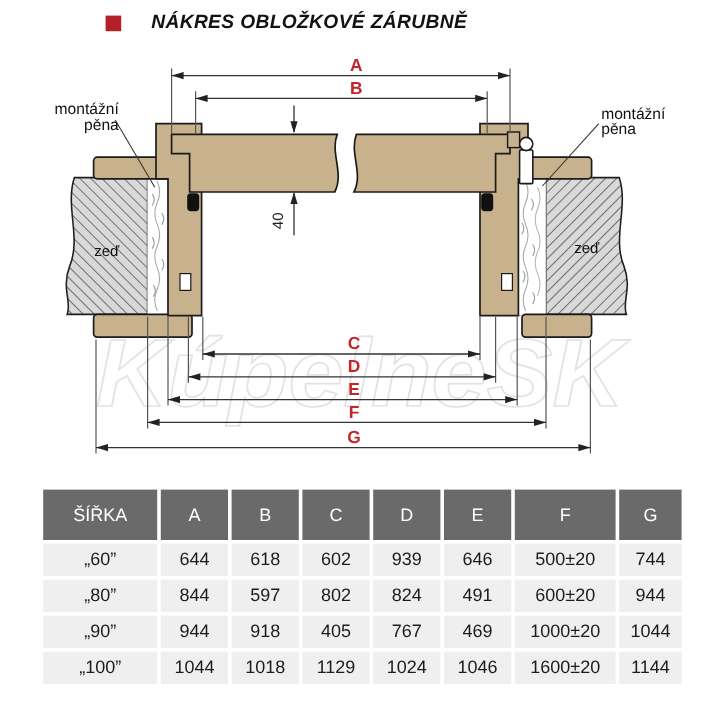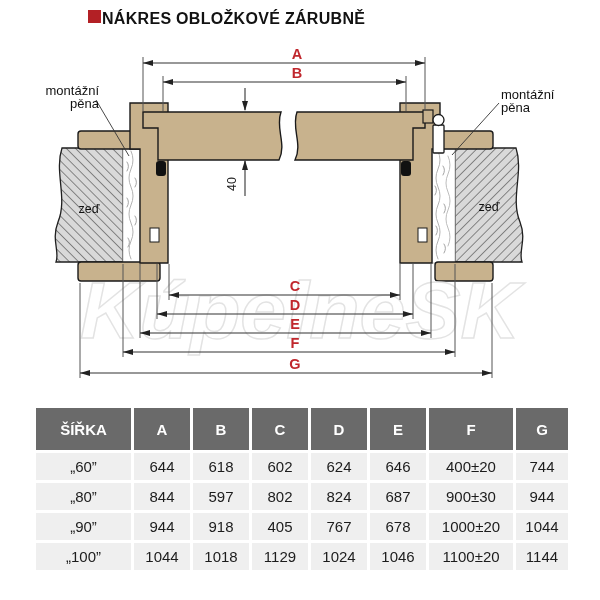--- a/index.html
+++ b/index.html
@@ -1,30 +1,30 @@
 <!DOCTYPE html>
 <html><head>
 <meta charset="utf-8">
 <style>
   html,body{margin:0;padding:0;background:#ffffff;}
   body{width:600px;height:600px;position:relative;overflow:hidden;
        font-family:"Liberation Sans", sans-serif;}
 
   
-  .title-row{position:absolute;top:10px;left:88px;display:flex;align-items:flex-start;gap:1px;}
+  .title-row{position:absolute;top:10px;left:88px;display:flex;align-items:center;gap:25px;font-style:italic;}
   .title-bullet{width:13px;height:13px;background:#b32025;flex:0 0 auto;}
   .title-text{font-size:16px;font-weight:bold;color:#121212;letter-spacing:.3px;white-space:nowrap;}
 
   
   .diagram{position:absolute;top:40px;left:0;width:600px;height:350px;}
 
   
   .size-table{position:absolute;top:405px;left:33px;width:534px;
               border-collapse:separate;border-spacing:3px;table-layout:fixed;}
-  .size-table th{background:#6a6a6a;color:#ffffff;font-size:15px;font-weight:bold;
+  .size-table th{background:#6a6a6a;color:#ffffff;font-size:15px;font-weight:normal;
                  height:42px;text-align:center;vertical-align:middle;padding:0;}
   .size-table td{background:#efefef;color:#1c1c1c;font-size:15px;height:27px;
                  text-align:center;vertical-align:middle;padding:0;white-space:nowrap;}
 </style>
 </head>
 <body>
 
 <div class="title-row">
   <div class="title-bullet"></div>
   <div class="title-text">NÁKRES OBLOŽKOVÉ ZÁRUBNĚ</div>
@@ -191,49 +191,49 @@
       <th>F</th>
       <th>G</th>
     </tr>
   </thead>
   <tbody>
     <tr>
       <td>„60”</td>
       <td>644</td>
       <td>618</td>
       <td>602</td>
-      <td>624</td>
+      <td>939</td>
       <td>646</td>
-      <td>400±20</td>
+      <td>500±20</td>
       <td>744</td>
     </tr>
     <tr>
       <td>„80”</td>
       <td>844</td>
       <td>597</td>
       <td>802</td>
       <td>824</td>
-      <td>687</td>
-      <td>900±30</td>
+      <td>491</td>
+      <td>600±20</td>
       <td>944</td>
     </tr>
     <tr>
       <td>„90”</td>
       <td>944</td>
       <td>918</td>
       <td>405</td>
       <td>767</td>
-      <td>678</td>
+      <td>469</td>
       <td>1000±20</td>
       <td>1044</td>
     </tr>
     <tr>
       <td>„100”</td>
       <td>1044</td>
       <td>1018</td>
       <td>1129</td>
       <td>1024</td>
       <td>1046</td>
-      <td>1100±20</td>
+      <td>1600±20</td>
       <td>1144</td>
     </tr>
   </tbody>
 </table>
 
 </body></html>

